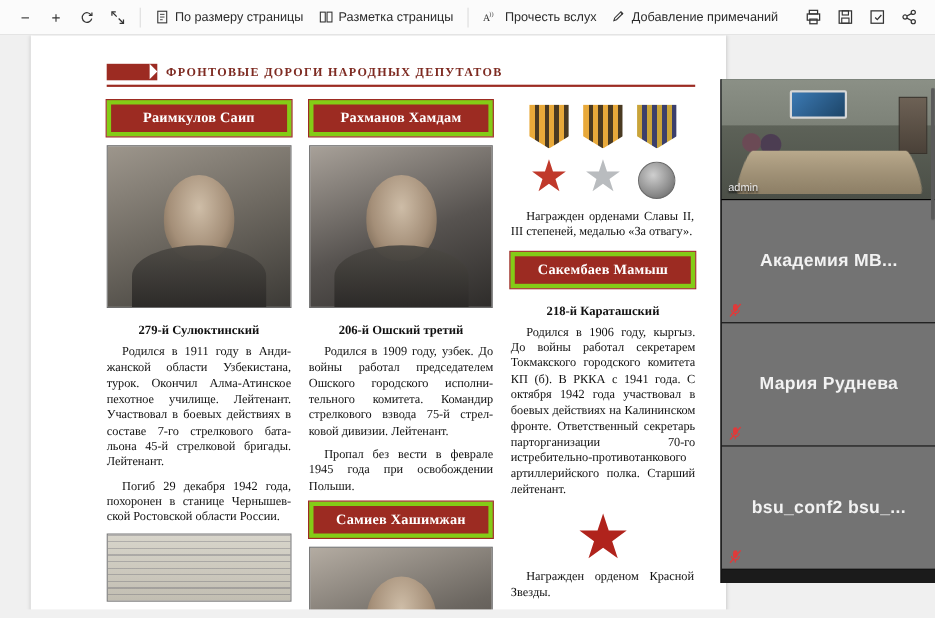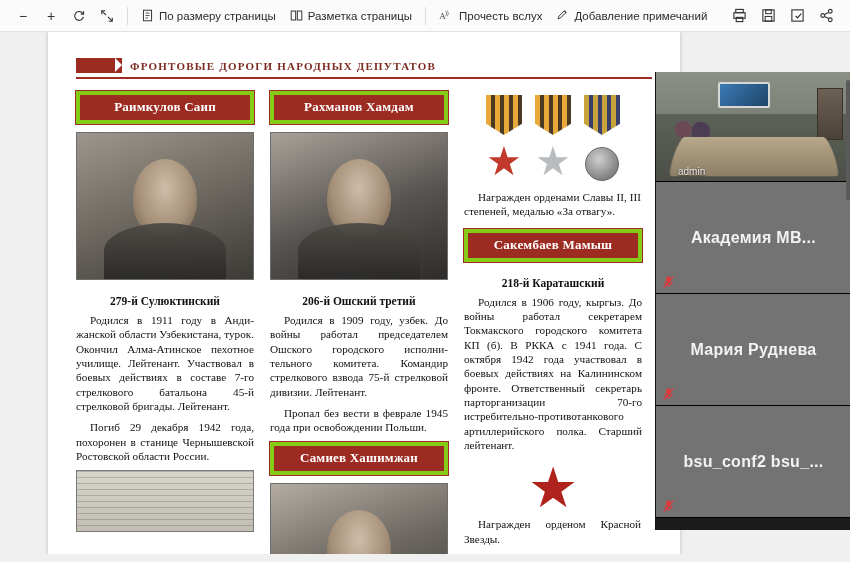--- a/index.html
+++ b/index.html
@@ -51,25 +51,26 @@
   
   .doc-area {
     position: absolute;
     top: 32px; left: 0;
     width: 850px; height: 530px;
     background: #f0f0f0;
     overflow: hidden;
   }
   .page {
     position: absolute;
-    top: 0px; left: 48px;
+    top: 0px; left: 28px;
     width: 632px; height: 530px;
     background: #ffffff;
     box-shadow: 0 0 4px rgba(0,0,0,0.22);
     overflow: hidden;
+    padding-left: 41px;
   }
   .page-inner {
     position: relative;
     padding: 26px 28px 0 28px;
     height: 100%;
   }
 
   
   .banner-row {
     display: flex;
@@ -298,21 +299,21 @@
   }
   .room-door {
     position: absolute;
     right: 8px; top: 16px;
     width: 26px; height: 52px;
     background: linear-gradient(180deg,#6d6155 0%,#4a4138 100%);
     border: 1px solid #39332c;
   }
   .vc-label {
     position: absolute;
-    left: 22px; bottom: 4px;
+    left: 6px; bottom: 4px;
     color: #e8e8e8;
     font-size: 10px;
     text-shadow: 0 1px 2px #000;
   }
   .vc-tile.name {
     height: 112px;
     background: #737373;
   }
   .vc-name-text {
     color: #f2f2f2;

